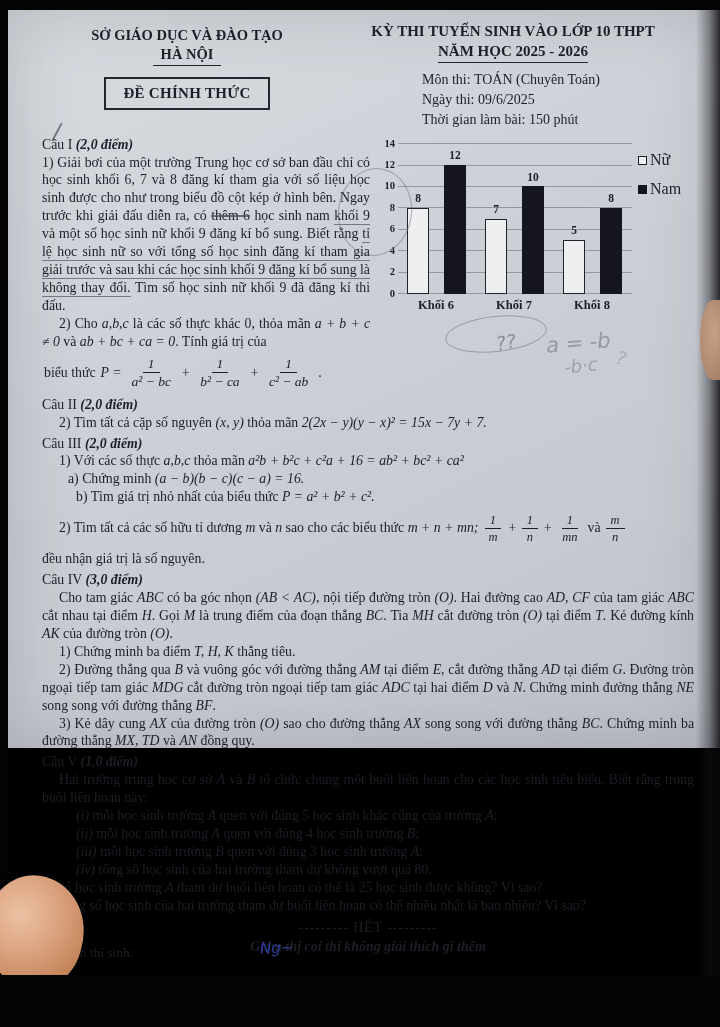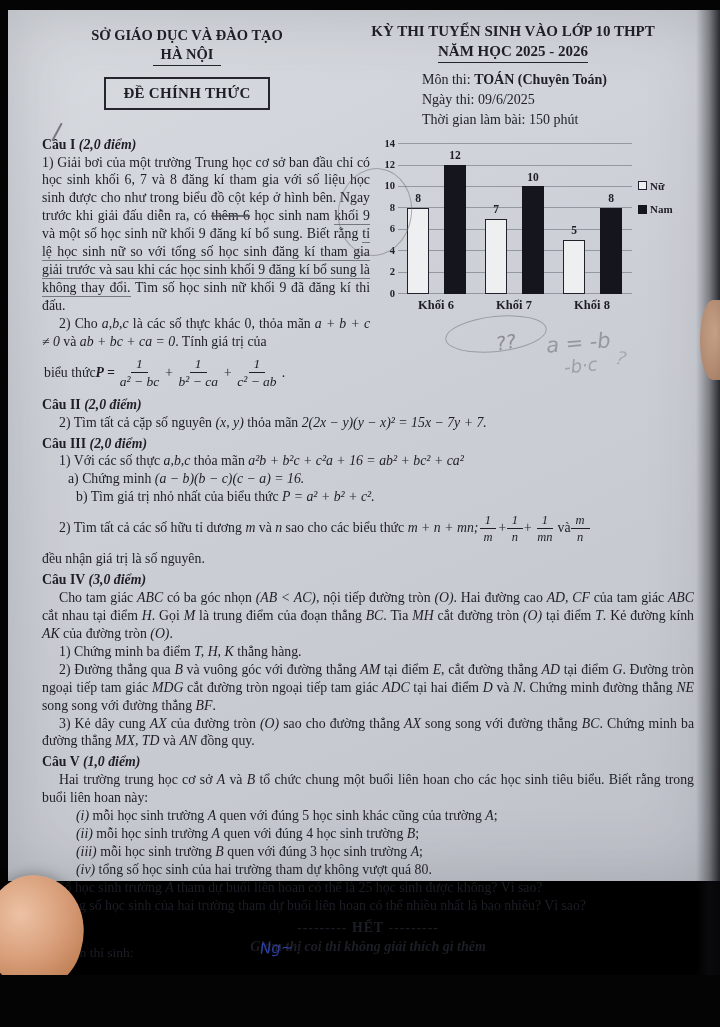--- a/index.html
+++ b/index.html
@@ -10,21 +10,21 @@
     overflow:hidden;
     font-family:"Liberation Serif","DejaVu Serif",serif;
     color:#1d1e26;
     font-size:13.8px;
     line-height:1.3;
   }
   .stage { position:absolute; inset:0; }
 
   
   .paper {
-    position:absolute; left:8px; top:10px; width:712px; height:871px;
+    position:absolute; left:8px; top:10px; width:712px; height:738px;
     background:linear-gradient(155deg,#d8dbe0 0%,#cdd0d6 40%,#c6c9cf 75%,#bdc0c7 100%);
     box-shadow: inset 0 0 70px rgba(60,62,72,.22);
     padding:8px 26px 0 34px;
     z-index:1;
   }
   .rshadow {
     position:absolute; top:0; right:0; width:24px; height:100%; z-index:20;
     background:linear-gradient(to right, rgba(25,25,30,0), rgba(25,25,30,.40) 55%, rgba(8,8,12,.82));
     pointer-events:none;
   }
@@ -54,21 +54,21 @@
   .org2 { font-weight:700; font-size:14.5px; display:inline-block;
           border-bottom:1.6px solid #23242c; padding:0 8px 1px; }
   .stamp { display:inline-block; margin-top:11px; padding:5px 17px;
            border:2px solid #24252d; font-weight:700; font-size:15px; letter-spacing:.3px; }
   .exam1 { font-weight:700; font-size:15px; }
   .exam2 { font-weight:700; font-size:15px; display:inline-block;
            border-bottom:1.6px solid #23242c; padding-bottom:1px; }
   .h-meta { text-align:left; margin:7px 0 0 90px; font-size:14px; line-height:1.42; }
 
   
-  .b  { font-weight:700;text-align:center; }
+  .b  { font-weight:400;text-align:center; }
   .bi { font-weight:700; font-style:italic; }
   .i  { font-style:italic; }
   .m  { font-style:italic; }
   .u  { border-bottom:1.5px solid rgba(82,84,94,.72); padding-bottom:.5px; }
   .s  { text-decoration:line-through; text-decoration-thickness:1.5px;
         text-decoration-color:rgba(82,84,94,.8); }
   p.just { text-align:justify; }
   .ind { text-indent:17px; }
   .sec-head { margin-top:3px; }
   .content { position:relative; margin-top:6px; z-index:2; }
@@ -84,29 +84,29 @@
   .gridline { position:absolute; left:0; width:100%; height:1px;
               background:#80858f; opacity:.75; }
   .bar { position:absolute; bottom:0; width:22px; }
   .bar-open { background:#edeff1; border:1.4px solid #20212a; }
   .bar-filled { background:#15161d; }
   .vlabel { position:absolute; width:22px; text-align:center;
             font-weight:700; font-size:11.5px; }
   .chart-x { position:relative; margin-left:18px; width:234px; height:20px;
              font-weight:700; font-size:12.5px; }
   .xtick { position:absolute; top:3px; width:74px; text-align:center; }
-  .chart-legend { position:absolute; right:0; top:43px; width:56px;
-                  font-weight:700; font-size:11px; }
+  .chart-legend { position:absolute; right:0; top:14px; width:56px;
+                  font-weight:400; font-size:16px; }
   .leg-row { display:flex; align-items:center; margin-bottom:9px; }
   .leg-sw { width:9px; height:9px; margin-right:3px; flex:none; }
   .leg-open { background:#edeff1; border:1.6px solid #20212a; }
   .leg-filled { background:#15161d; }
 
   
-  .frow { display:flex; align-items:center; flex-wrap:wrap; 
+  .frow { display:flex; align-items:center; flex-wrap:wrap; gap:5px;
           margin:2px 0 2px 2px; min-height:40px; }
   .frac { display:inline-flex; flex-direction:column; align-items:center;
           font-style:italic; line-height:1.12; font-size:13.5px; }
   .fnum { padding:0 5px 1px; border-bottom:1.35px solid #1d1e26; }
   .fden { padding:1px 5px 0; }
   .frac.small { font-size:12.5px; }
   .segline { display:inline; }
 
   
   .hw { position:absolute; font-family:"DejaVu Sans",sans-serif; font-style:italic;
@@ -257,21 +257,21 @@
               <span class="fnum">m</span>
               <span class="fden">n</span>
             </span>
         </div>
         <p class="just"><span>đều nhận giá trị là số nguyên.</span></p>
       </div>
 
       <div class="section">
         <div class="sec-head"><span class="b">Câu IV </span><span class="bi">(3,0 điểm)</span></div>
         <p class="just ind"><span>Cho tam giác </span><span class="m">ABC</span><span> có ba góc nhọn </span><span class="m">(AB &lt; AC)</span><span>, nội tiếp đường tròn </span><span class="m">(O)</span><span>. Hai đường cao </span><span class="m">AD, CF</span><span> của tam giác </span><span class="m">ABC</span><span> cắt nhau tại điểm </span><span class="m">H</span><span>. Gọi </span><span class="m">M</span><span> là trung điểm của đoạn thẳng </span><span class="m">BC</span><span>. Tia </span><span class="m">MH</span><span> cắt đường tròn </span><span class="m">(O)</span><span> tại điểm </span><span class="m">T</span><span>. Kẻ đường kính </span><span class="m">AK</span><span> của đường tròn </span><span class="m">(O)</span><span>.</span></p>
-        <p class="just ind"><span>1) Chứng minh ba điểm </span><span class="m">T, H, K</span><span> thẳng hàng.</span></p>
+        <p class="just ind"><span>1) Chứng minh ba điểm </span><span class="m">T, H, K</span><span> thẳng tiêu.</span></p>
         <p class="just ind"><span>2) Đường thẳng qua </span><span class="m">B</span><span> và vuông góc với đường thẳng </span><span class="m">AM</span><span> tại điểm </span><span class="m">E</span><span>, cắt đường thẳng </span><span class="m">AD</span><span> tại điểm </span><span class="m">G</span><span>. Đường tròn ngoại tiếp tam giác </span><span class="m">MDG</span><span> cắt đường tròn ngoại tiếp tam giác </span><span class="m">ADC</span><span> tại hai điểm </span><span class="m">D</span><span> và </span><span class="m">N</span><span>. Chứng minh đường thẳng </span><span class="m">NE</span><span> song song với đường thẳng </span><span class="m">BF</span><span>.</span></p>
         <p class="just ind"><span>3) Kẻ dây cung </span><span class="m">AX</span><span> của đường tròn </span><span class="m">(O)</span><span> sao cho đường thẳng </span><span class="m">AX</span><span> song song với đường thẳng </span><span class="m">BC</span><span>. Chứng minh ba đường thẳng </span><span class="m">MX, TD</span><span> và </span><span class="m">AN</span><span> đồng quy.</span></p>
       </div>
 
       <div class="section">
         <div class="sec-head"><span class="b">Câu V </span><span class="bi">(1,0 điểm)</span></div>
         <p class="just ind"><span>Hai trường trung học cơ sở </span><span class="m">A</span><span> và </span><span class="m">B</span><span> tổ chức chung một buổi liên hoan cho các học sinh tiêu biểu. Biết rằng trong buổi liên hoan này:</span></p>
         <p class="just" style="margin-left:34px"><span class="i">(i)</span><span> mỗi học sinh trường </span><span class="m">A</span><span> quen với đúng 5 học sinh khác cũng của trường </span><span class="m">A</span><span>;</span></p>
         <p class="just" style="margin-left:34px"><span class="i">(ii)</span><span> mỗi học sinh trường </span><span class="m">A</span><span> quen với đúng 4 học sinh trường </span><span class="m">B</span><span>;</span></p>
         <p class="just" style="margin-left:34px"><span class="i">(iii)</span><span> mỗi học sinh trường </span><span class="m">B</span><span> quen với đúng 3 học sinh trường </span><span class="m">A</span><span>;</span></p>

